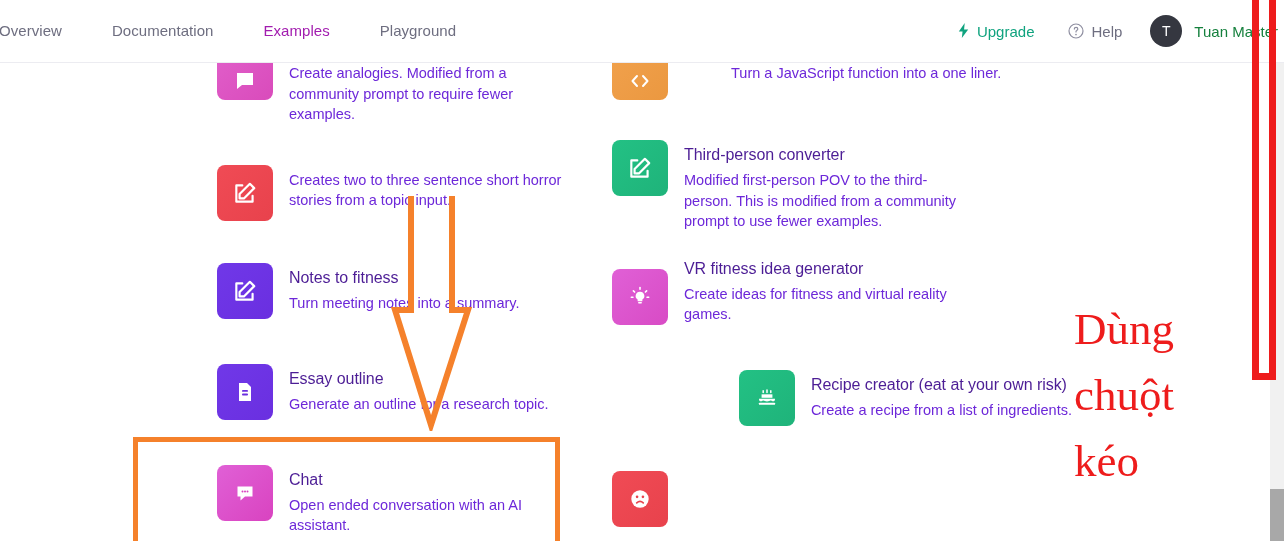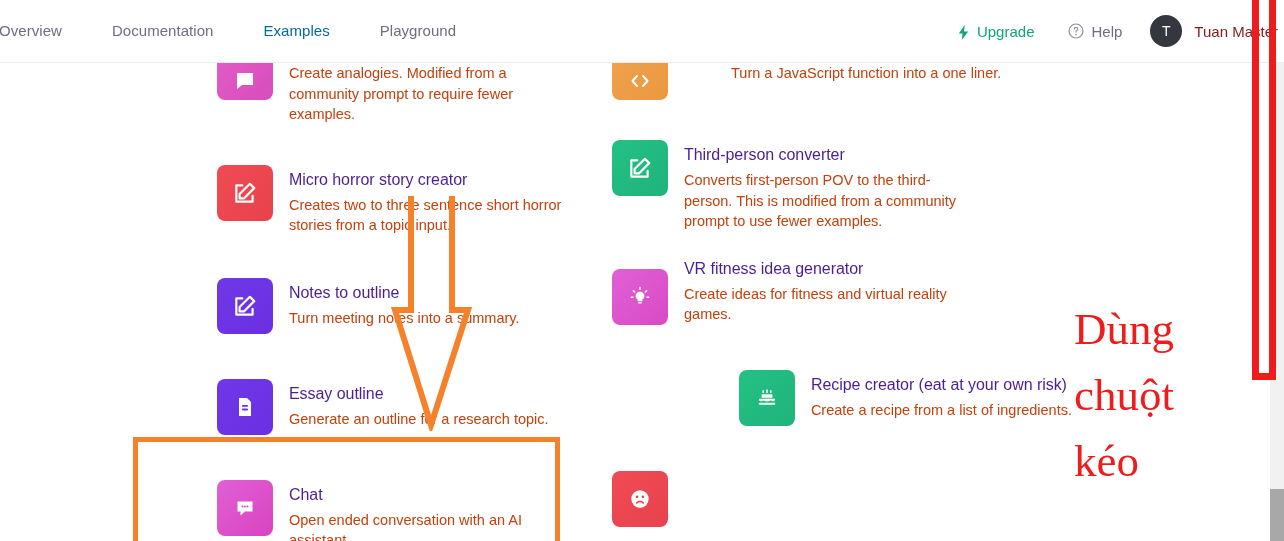--- a/index.html
+++ b/index.html
@@ -17,41 +17,41 @@
     position:absolute; left:0; top:0; width:1284px; height:63px;
     background:#fff;
     border-bottom:1px solid #ececf1;
     display:flex; align-items:center;
   }
   .nav-left { display:flex; align-items:center; gap:0; margin-left:-26px; }
   .nav-item {
     font-size:15px; color:#6e6e80; padding:0 25px; line-height:20px;
     cursor:pointer; white-space:nowrap; letter-spacing:0.05px;
   }
-  .nav-item.active { color:#0369a1; }
+  .nav-item.active { color:#a21caf; }
   .nav-right {
     margin-left:auto; display:flex; align-items:center; gap:0; padding-right:6px;
   }
   .upgrade {
-    display:flex; align-items:flex-end; gap:7px; color:#10a37f; font-size:15px;
+    display:flex; align-items:flex-start; gap:7px; color:#10a37f; font-size:15px;
     cursor:pointer; padding-right:34px;
   }
   .bolt { width:13px; height:15px; display:block; }
   .help {
     display:flex; align-items:center; gap:7px; color:#6e6e80; font-size:15px;
     cursor:pointer; padding-right:28px;
   }
   .qmark { width:16px; height:16px; display:block; }
   .userbox { display:flex; align-items:center; gap:12px; cursor:pointer; }
   .avatar {
     width:32px; height:32px; border-radius:50%; background:#353740;
     color:#fff; font-size:14px; display:flex; align-items:center; justify-content:center;
     font-weight:400;
   }
-  .username { font-size:15px; color:#7f1d1d; white-space:nowrap; }
+  .username { font-size:15px; color:#15803d; white-space:nowrap; }
 
   
   .grid {
     position:absolute; left:0; top:63px; width:1270px; height:478px;
     overflow:hidden;
   }
   .col { position:absolute; top:0; width:460px; }
   .col-left  { left:217px; }
   .col-right { left:612px; }
 
@@ -62,21 +62,21 @@
   .card-icon {
     flex:0 0 auto; width:56px; height:56px; border-radius:8px;
     display:flex; align-items:center; justify-content:center;
   }
   .card-body { padding-top:5px; }
   .card-title {
     font-size:16px; font-weight:400; color:#4c1d95; line-height:20px;
     margin-bottom:5px; letter-spacing:-0.05px;
   }
   .card-desc {
-    font-size:14.5px; color:#c2410c; line-height:20.5px; max-width:290px;
+    font-size:14.5px; color:#6d28d9; line-height:20.5px; max-width:290px;
   }
   .card-desc.wide { max-width:300px; }
   .card-icon svg { display:block; }
 
   
   .card.clipped .card-icon { height:37px; border-radius:0 0 8px 8px; align-items:flex-end; padding-bottom:7px; }
   .card.clipped .card-body { padding-top:0; }
 
   
   .anno { position:absolute; pointer-events:none; }
@@ -168,36 +168,35 @@
       <div class="card" style="margin-top:40px;">
         <div class="card-icon" style="background:linear-gradient(135deg,#f04b55,#e8424c);">
           <span>
             <svg width="26" height="26" viewBox="0 0 24 24" fill="none" stroke="#fff" stroke-width="2" stroke-linecap="round" stroke-linejoin="round">
                 <path d="M16.5 3.5 20.5 7.5 11 17H7v-4z"></path>
                 <path d="M19 14.5V20H4V5h5.5"></path>
               </svg>
           </span>
         </div>
         <div class="card-body">
-          <div class="card-title">Micro horror story creator</div>
           <div class="card-desc wide">Creates two to three sentence short horror stories from a topic input.</div>
         </div>
       </div>
 
       <div class="card" style="margin-top:42px;">
         <div class="card-icon" style="background:linear-gradient(135deg,#7038e8,#6a2fe0);">
           <span>
             <svg width="26" height="26" viewBox="0 0 24 24" fill="none" stroke="#fff" stroke-width="2" stroke-linecap="round" stroke-linejoin="round">
                 <path d="M16.5 3.5 20.5 7.5 11 17H7v-4z"></path>
                 <path d="M19 14.5V20H4V5h5.5"></path>
               </svg>
           </span>
         </div>
         <div class="card-body">
-          <div class="card-title">Notes to outline</div>
+          <div class="card-title">Notes to fitness</div>
           <div class="card-desc wide">Turn meeting notes into a summary.</div>
         </div>
       </div>
 
       <div class="card" style="margin-top:45px;">
         <div class="card-icon" style="background:linear-gradient(135deg,#7038e8,#6a2fe0);">
           <span>
             <svg width="24" height="24" viewBox="0 0 24 24">
                 <path d="M6 3h8l4 4v14H6z" fill="#fff"></path>
                 <rect x="9" y="10" width="6" height="1.8" rx=".9" fill="#6a2fe0"></rect>
@@ -250,21 +249,21 @@
         <div class="card-icon" style="background:linear-gradient(135deg,#23c184,#1fb37a);">
           <span>
             <svg width="26" height="26" viewBox="0 0 24 24" fill="none" stroke="#fff" stroke-width="2" stroke-linecap="round" stroke-linejoin="round">
                 <path d="M16.5 3.5 20.5 7.5 11 17H7v-4z"></path>
                 <path d="M19 14.5V20H4V5h5.5"></path>
               </svg>
           </span>
         </div>
         <div class="card-body">
           <div class="card-title">Third-person converter</div>
-          <div class="card-desc" style="max-width:285px;">Converts first-person POV to the third-person. This is modified from a community prompt to use fewer examples.</div>
+          <div class="card-desc" style="max-width:285px;">Modified first-person POV to the third-person. This is modified from a community prompt to use fewer examples.</div>
         </div>
       </div>
 
       <div class="card" style="margin-top:22px;align-items:flex-end;">
         <div class="card-icon" style="background:linear-gradient(135deg,#e060d6,#d84bc5);">
           <span>
             <svg width="26" height="26" viewBox="0 0 24 24">
                 <path d="M12 7.2a3.9 3.9 0 0 0-2.2 7.2v1.5h4.4v-1.5A3.9 3.9 0 0 0 12 7.2z" fill="#fff"></path>
                 <rect x="10.2" y="16.6" width="3.6" height="1.5" rx=".7" fill="#fff"></rect>
                 <g stroke="#fff" stroke-width="1.5" stroke-linecap="round">

